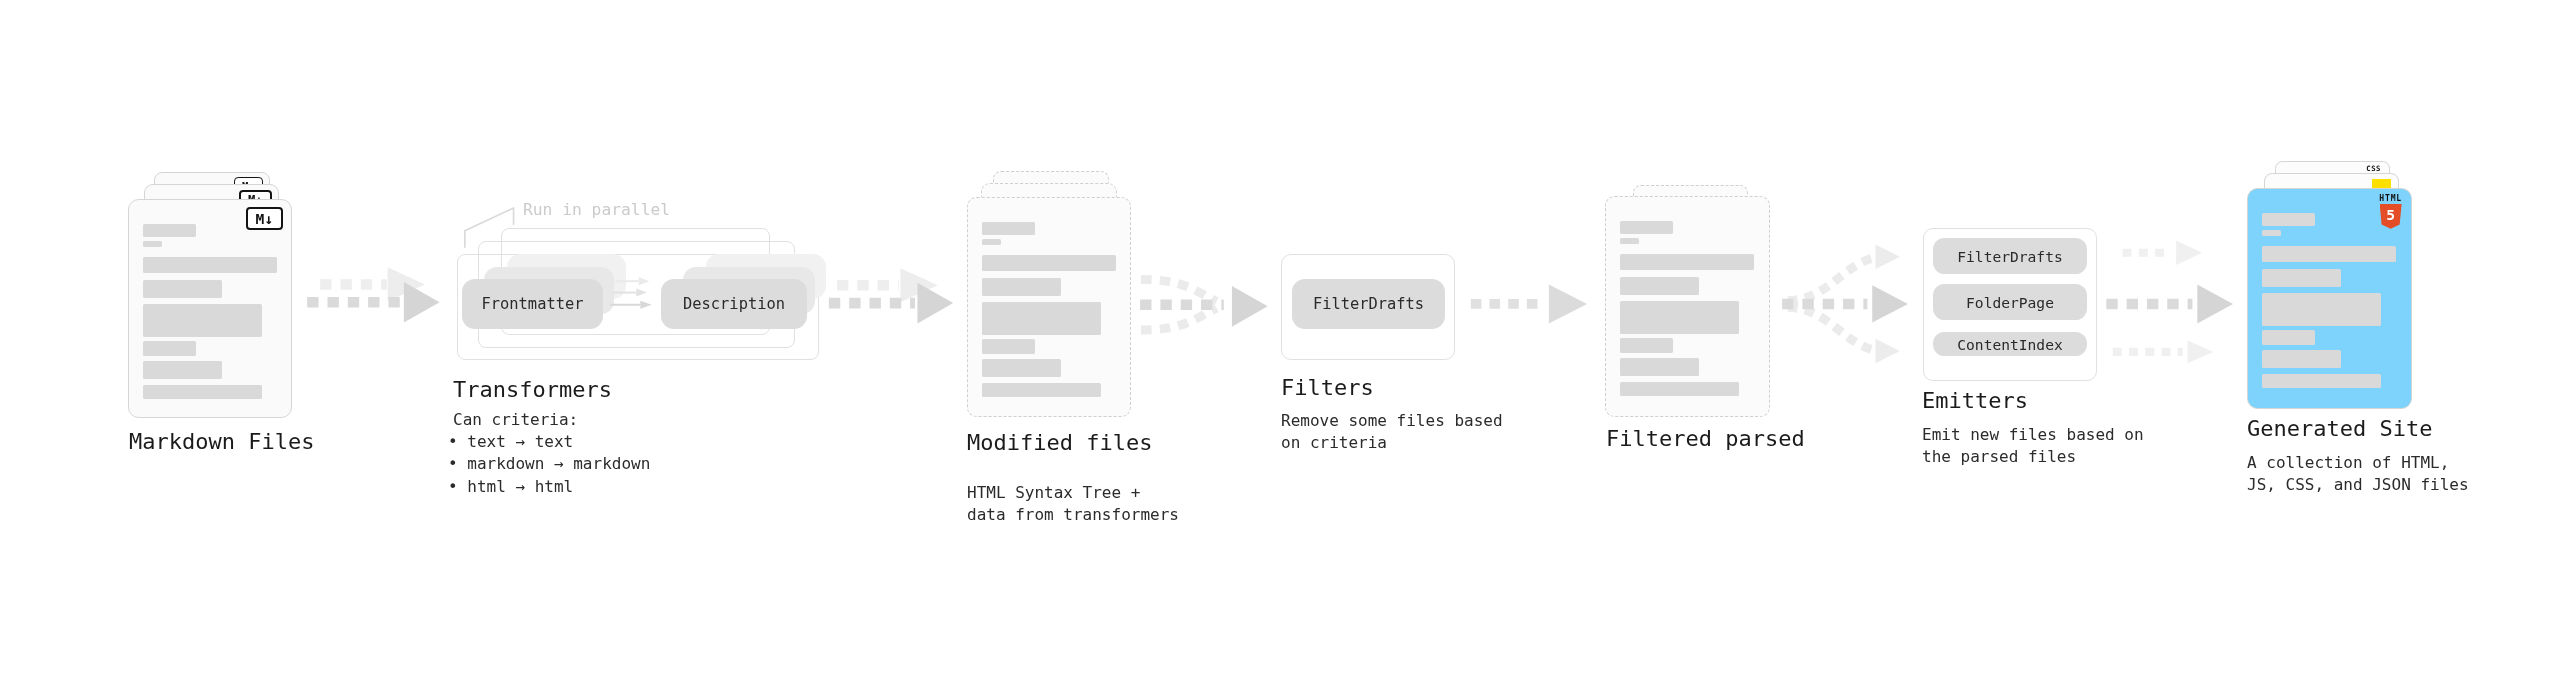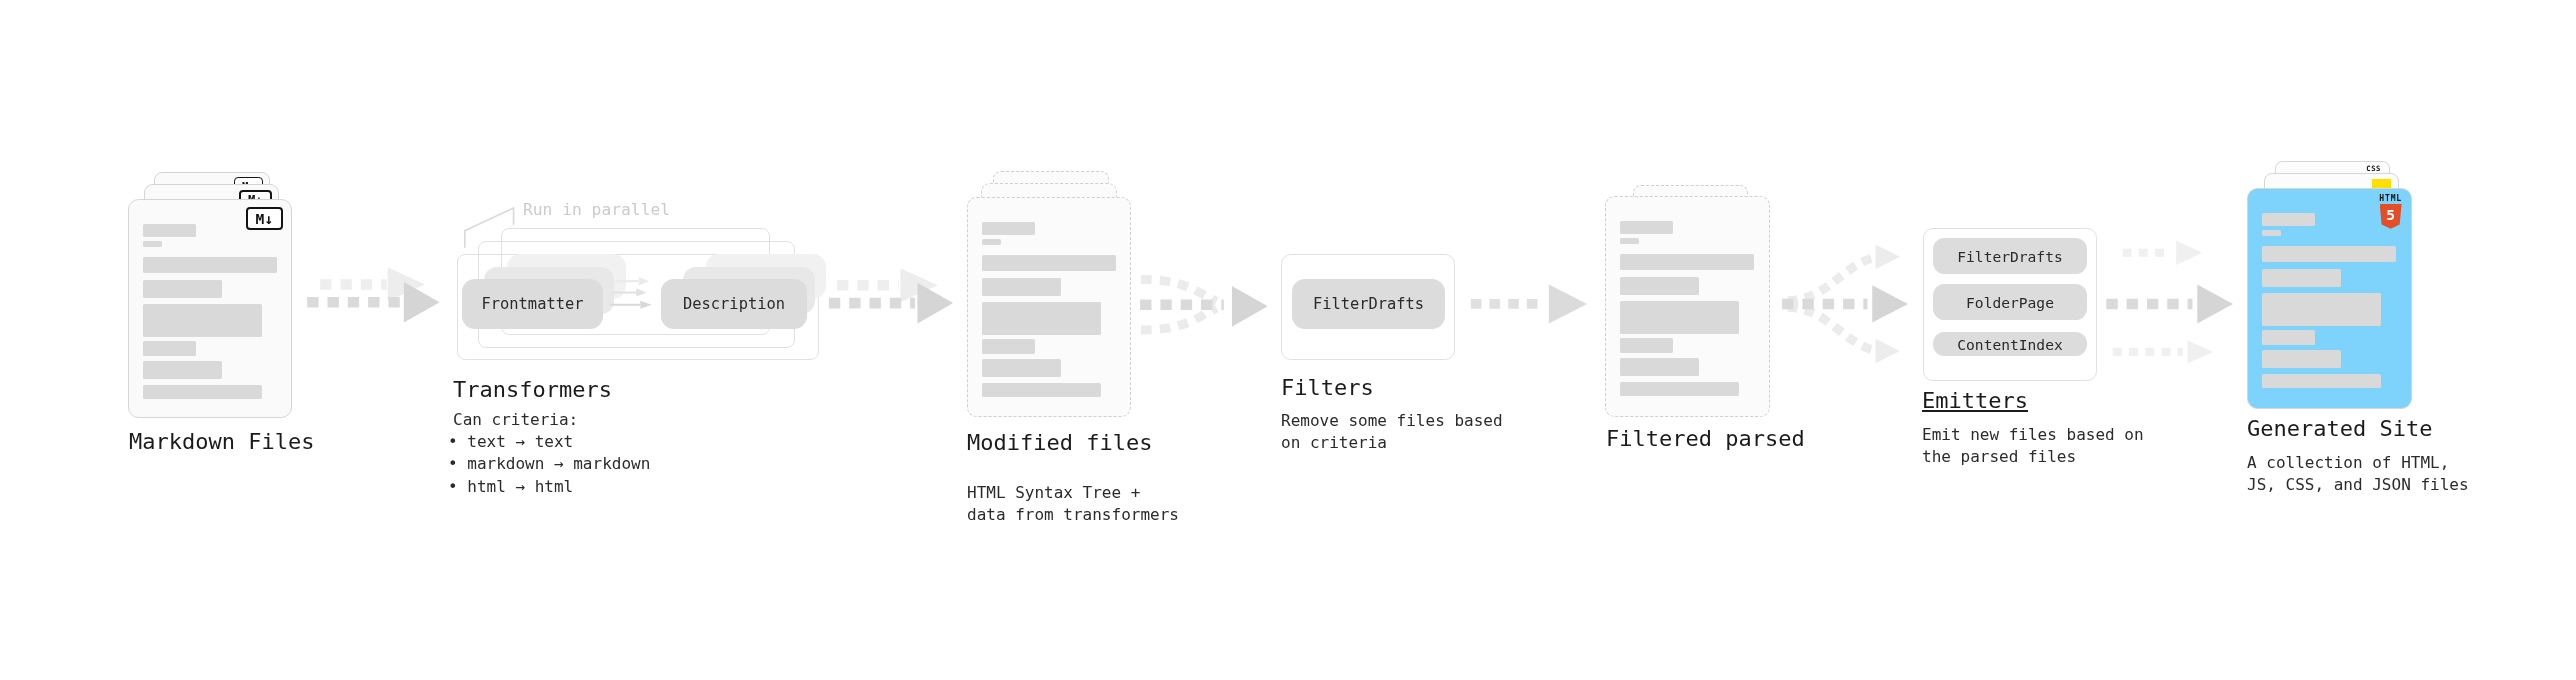--- a/index.html
+++ b/index.html
@@ -147,21 +147,21 @@
         </div>
     </div>
     <div class="h1" style="left:1606px;top:426px;">Filtered parsed</div>
   </div>
 
   <div>
     <div class="panel" style="left:1923px;top:228px;width:174px;height:153px;"></div>
     <div class="pill small" style="left:1933px;top:238px;width:154px;height:36px;">FilterDrafts</div>
     <div class="pill small" style="left:1933px;top:284px;width:154px;height:36px;">FolderPage</div>
     <div class="pill small" style="left:1933px;top:332px;width:154px;height:24px;">ContentIndex</div>
-    <div class="h1" style="left:1922px;top:388px;text-decoration:underline;">Emitters</div>
+    <div class="h1" style="left:1922px;top:388px;">Emitters</div>
     <div class="sub" style="left:1922px;top:424px;">
       <div>Emit new files based on</div>
       <div>the parsed files</div>
     </div>
   </div>
 
   <div>
     <div class="doc" style="left:2275px;top:161px;width:115px;height:81px;border-radius:7.3px;background:#fcfcfc;">
       <div class="css-badge" style="right:7.3px;top:3.3px;">
         <span class="word">CSS</span>

